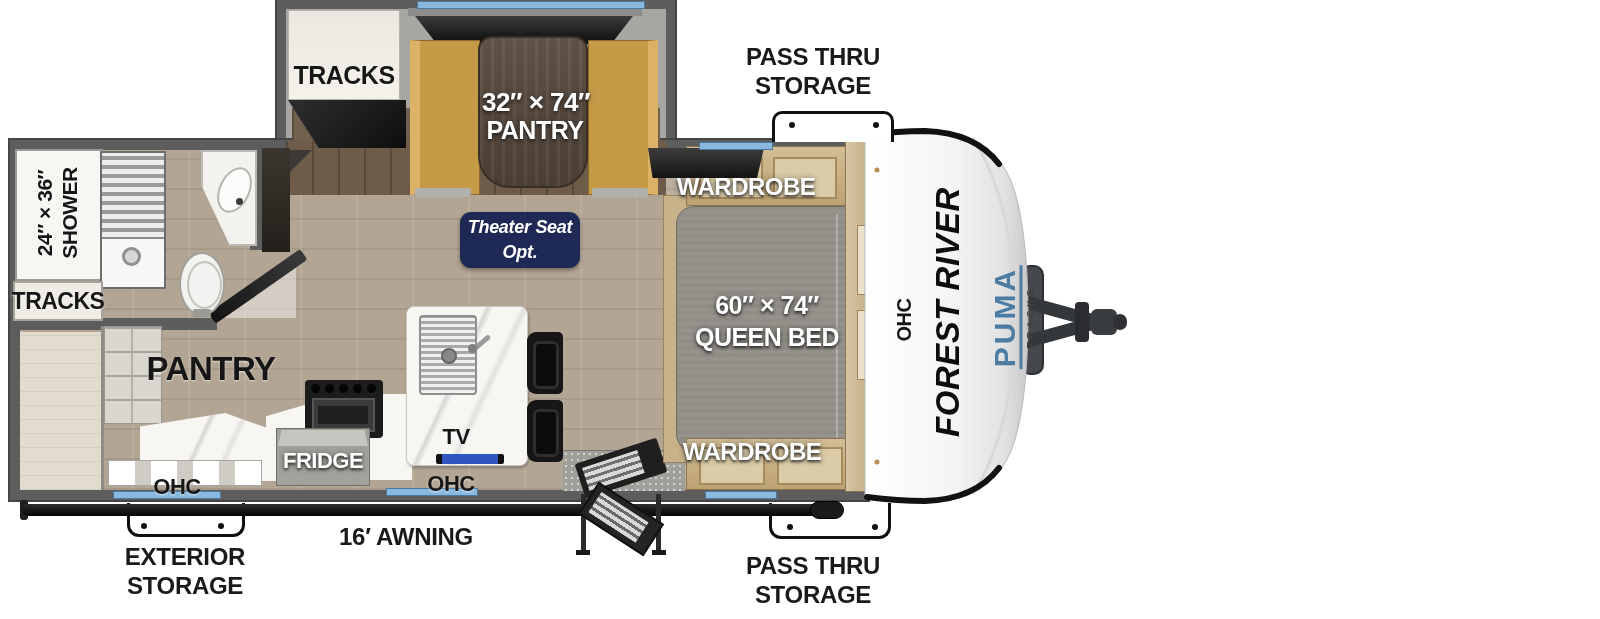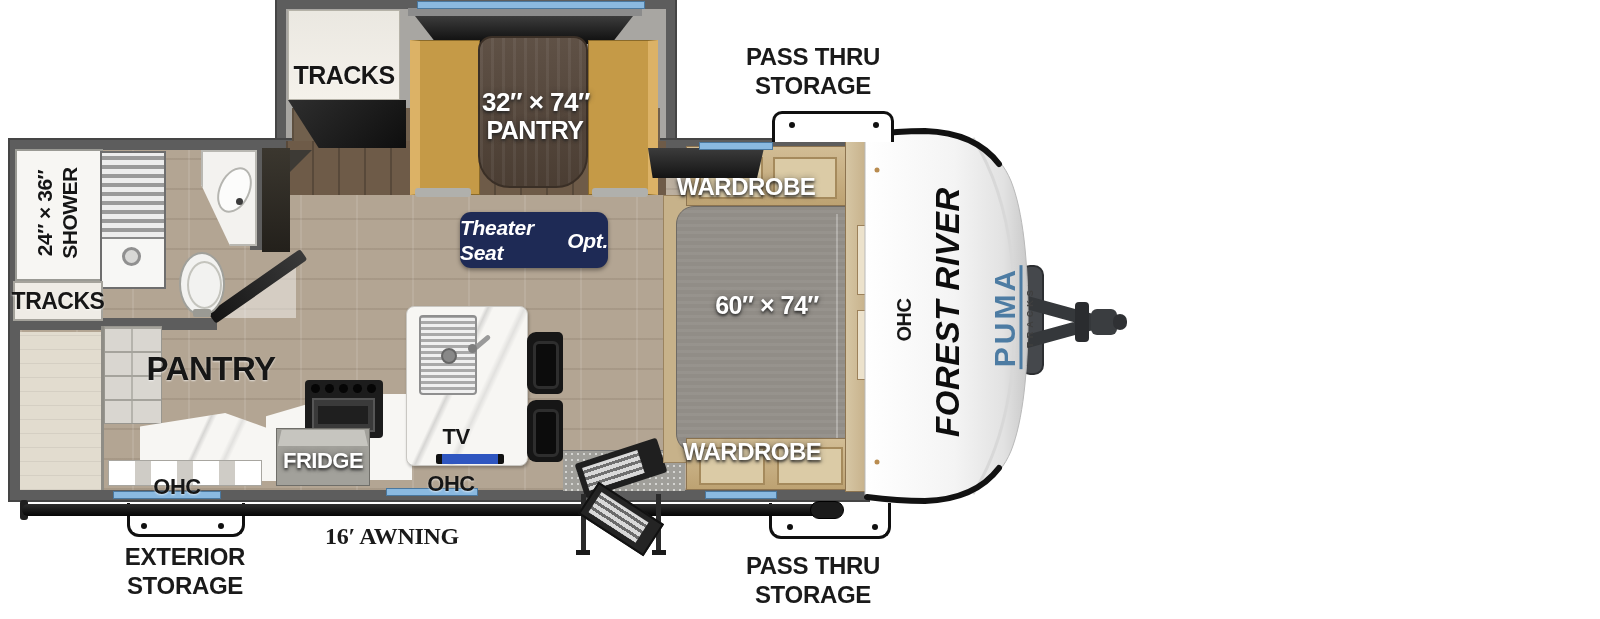--- a/index.html
+++ b/index.html
@@ -108,23 +108,23 @@
   .wardwood{background:linear-gradient(180deg,#d2bd95,#bda272);border:1px solid #8d7450;box-sizing:border-box;}
   .wardtop{left:686px;top:146px;width:162px;height:60px;}
   .wardbot{left:686px;top:438px;width:168px;height:52px;}
   .wardpanel{border:2px solid #a58a5c;background:#dbcba6;}
   .ohcdark{left:648px;top:148px;width:116px;height:30px;background:linear-gradient(180deg,#3c3c3c,#141414);
     clip-path:polygon(0 0,100% 0,94% 100%,4% 100%);}
   .headcab{left:845px;top:138px;width:42px;height:354px;background:linear-gradient(90deg,#d6c6a4,#b89d72);
     border:1px solid #8d7450;box-sizing:border-box;}
   .headslot{left:857px;width:16px;height:70px;background:#ece2cc;border:1px solid #9c815a;box-sizing:border-box;}
   
-  .badge{left:460px;top:212px;width:148px;height:56px;background:#1e2a55;border-radius:11px;
-    box-shadow:0 2px 4px rgba(0,0,0,.4);display:flex;flex-direction:row;align-items:center;justify-content:center;
-    color:#fff;font-weight:700;font-style:italic;font-size:21px;line-height:25px;letter-spacing:-.3px;}
+  .badge{left:460px;top:212px;width:120px;height:56px;background:#1e2a55;border-radius:11px;
+    box-shadow:0 2px 4px rgba(0,0,0,.4);display:flex;flex-direction:column;align-items:center;justify-content:center;
+    color:#fff;font-weight:700;font-style:italic;font-size:18px;line-height:25px;letter-spacing:-.3px;}
   .win{background:#8ab9e0;border:1px solid #4a789f;box-sizing:border-box;}
   .doorline{border:3px solid #101010;background:#ffffff;box-sizing:border-box;}
   .dot{position:absolute;width:6px;height:6px;background:#101010;border-radius:50%;}
   .awnbar{left:22px;top:504px;width:806px;height:12px;background:linear-gradient(180deg,#2e2e2e,#050505);border-radius:6px;}
   .awnend{left:810px;top:501px;width:34px;height:18px;background:#1b1b1b;border:1px solid #000;border-radius:9px;box-sizing:border-box;}
   .awnleft{left:20px;top:500px;width:8px;height:20px;background:#1f1f1f;border-radius:3px;}
   .steprail{width:5px;height:58px;top:494px;background:#2a2a2a;}
   .stepfoot{width:14px;height:5px;top:550px;background:#1a1a1a;}
   .treads{left:582px;top:500px;width:78px;height:38px;background:#242424;border:2px solid #111;box-sizing:border-box;
     transform:rotate(33deg);}
@@ -300,36 +300,37 @@
   </div>
   <div class="lbl b" style="left:58px;top:301px;font-size:23px;">TRACKS</div>
   <div class="lbl b" style="left:211px;top:369px;font-size:33px;">PANTRY</div>
   <div class="lbl w" style="left:323px;top:461px;font-size:22px;">FRIDGE</div>
   <div class="lbl b" style="left:456px;top:437px;font-size:22px;">TV</div>
   <div class="lbl b" style="left:177px;top:487px;font-size:22px;">OHC</div>
   <div class="lbl b" style="left:451px;top:484px;font-size:22px;">OHC</div>
   <div class="lbl w" style="left:746px;top:187px;font-size:24px;">WARDROBE</div>
   <div class="lbl w" style="left:752px;top:452px;font-size:24px;">WARDROBE</div>
   <div class="lbl w" style="left:767px;top:305px;font-size:25px;">60″ × 74″</div>
+  <div class="lbl w" style="left:767px;top:337px;font-size:25px;">QUEEN BED</div>
   <div class="lbl b vrot" style="left:904px;top:320px;font-size:20px;">OHC</div>
   <div class="lbl vrot fr" style="left:948px;top:312px;">FOREST RIVER</div>
   <div class="lbl vrot" style="left:1012px;top:317px;">
     <div class="pumalogo">
       <span class="pm">PUMA</span>
       <span class="tr">TRACKS</span>
     </div>
   </div>
 
   <div class="ext" style="left:813px;top:42px;">
     <div>PASS THRU</div>
     <div>STORAGE</div>
   </div>
   <div class="ext" style="left:185px;top:542px;">
     <div>EXTERIOR</div>
     <div>STORAGE</div>
   </div>
-  <div class="ext" style="left:392px;top:522px;font-family:Liberation Serif, serif;">16′ AWNING</div>
+  <div class="ext" style="left:406px;top:522px;">16′ AWNING</div>
   <div class="ext" style="left:813px;top:551px;">
     <div>PASS THRU</div>
     <div>STORAGE</div>
   </div>
 
 </div>
 
 </body></html>

